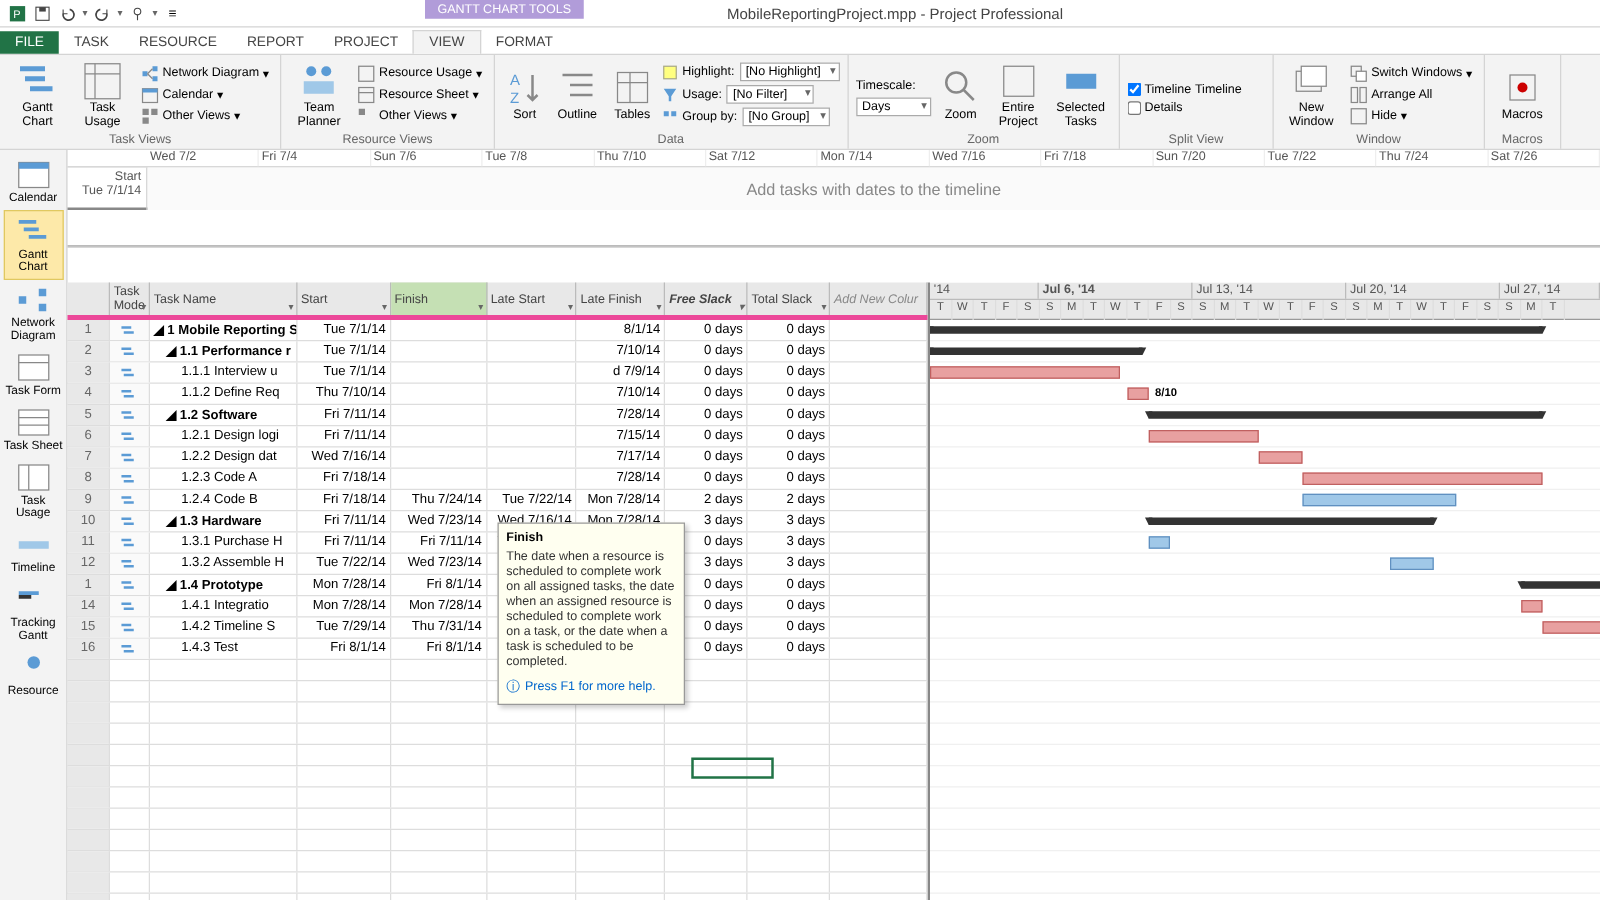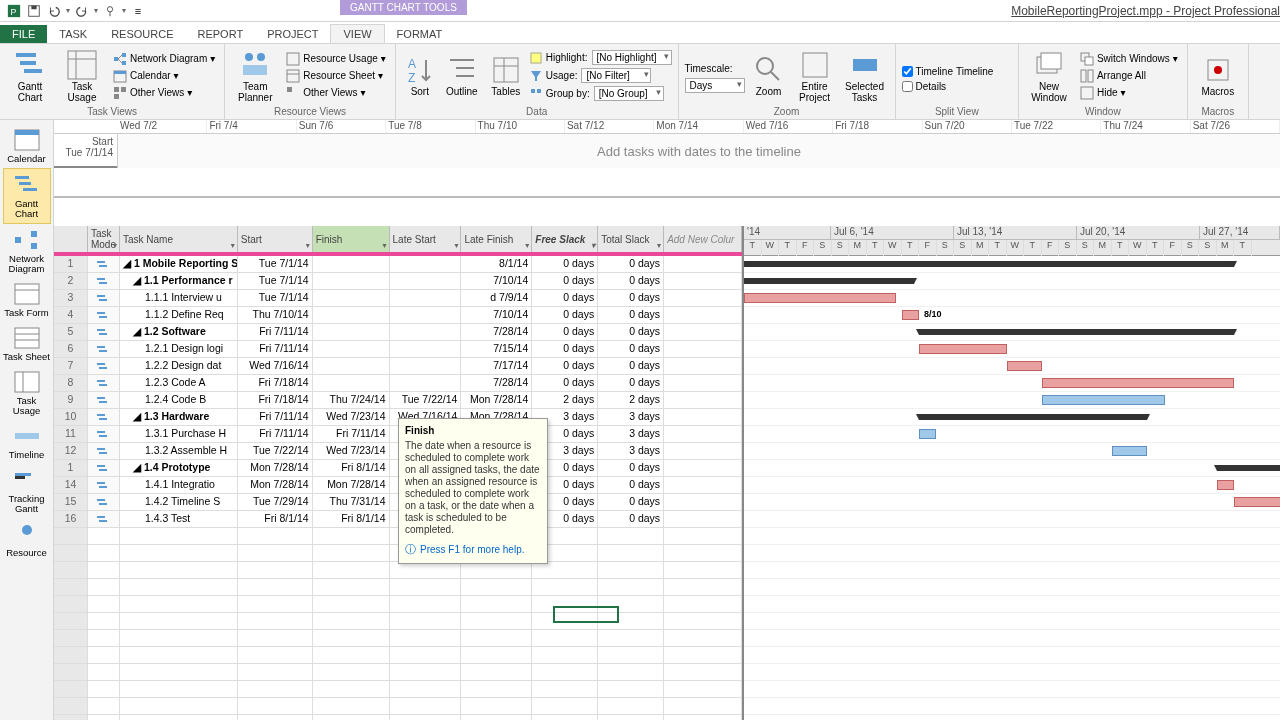--- a/index.html
+++ b/index.html
@@ -3,21 +3,21 @@
 <meta charset="utf-8">
 <style>
 * { margin: 0; padding: 0; box-sizing: border-box; font-family: "Segoe UI", Tahoma, sans-serif; }
 body { background: #fff; font-size: 11px; overflow: hidden; width: 1280px; height: 720px; }
 
 
 .titlebar { height: 22px; background: #fff; display: flex; align-items: center; border-bottom: 1px solid #d4d4d4; }
 .qat { display: flex; gap: 4px; padding: 0 6px; align-items: center;}
 .qat-btn { width: 16px; height: 16px; display: flex; align-items: center; justify-content: center; cursor: pointer; }
 .qat-btn svg { width: 14px; height: 14px; }
-.title-center { flex: 1; text-align: right; color: #444; font-size: 12px; text-decoration: underline; }
+.title-center { flex: 1; text-align: center; color: #444; font-size: 12px; }
 .gantt-tools-tab { position: absolute; left: 340px; top: 0; background: #b19cd9; color: #fff; padding: 2px 10px; font-size: 10px; }
 
 
 .ribbon-tabs { height: 22px; display: flex; align-items: flex-end; border-bottom: 1px solid #d4d4d4; }
 .rtab { padding: 3px 12px; font-size: 11px; color: #444; cursor: pointer; }
 .rtab.file { background: #217346; color: #fff; }
 .rtab.active { background: #f3f3f3; border: 1px solid #d4d4d4; border-bottom: none; }
 
 
 .ribbon { height: 76px; background: #f3f3f3; border-bottom: 1px solid #d4d4d4; display: flex; }
@@ -976,21 +976,21 @@
           <div class="tt-body">The date when a resource is scheduled to complete work on all assigned tasks, the date when an assigned resource is scheduled to complete work on a task, or the date when a task is scheduled to be completed.</div>
           <div class="tt-help">Press F1 for more help.</div>
         </div>
         <div class="selected-cell" style="left:499px; top:380px"></div>
       </div>
 
       <div class="gantt">
         <div class="gantt-header">
           <div class="gantt-header-top" id="gantt-weeks">
               <div style="width: 87px;">'14</div>
-              <div style="width: 123px;">Jul 6, '14</div>
+              <div style="width: 123px; font-weight: bold;">Jul 6, '14</div>
               <div style="width: 123px;">Jul 13, '14</div>
               <div style="width: 123px;">Jul 20, '14</div>
               <div style="width: 80px;">Jul 27, '14</div>
             </div>
           <div class="gantt-header-bot" id="gantt-days">
               <div>T</div>
               <div>W</div>
               <div>T</div>
               <div>F</div>
               <div>S</div>

